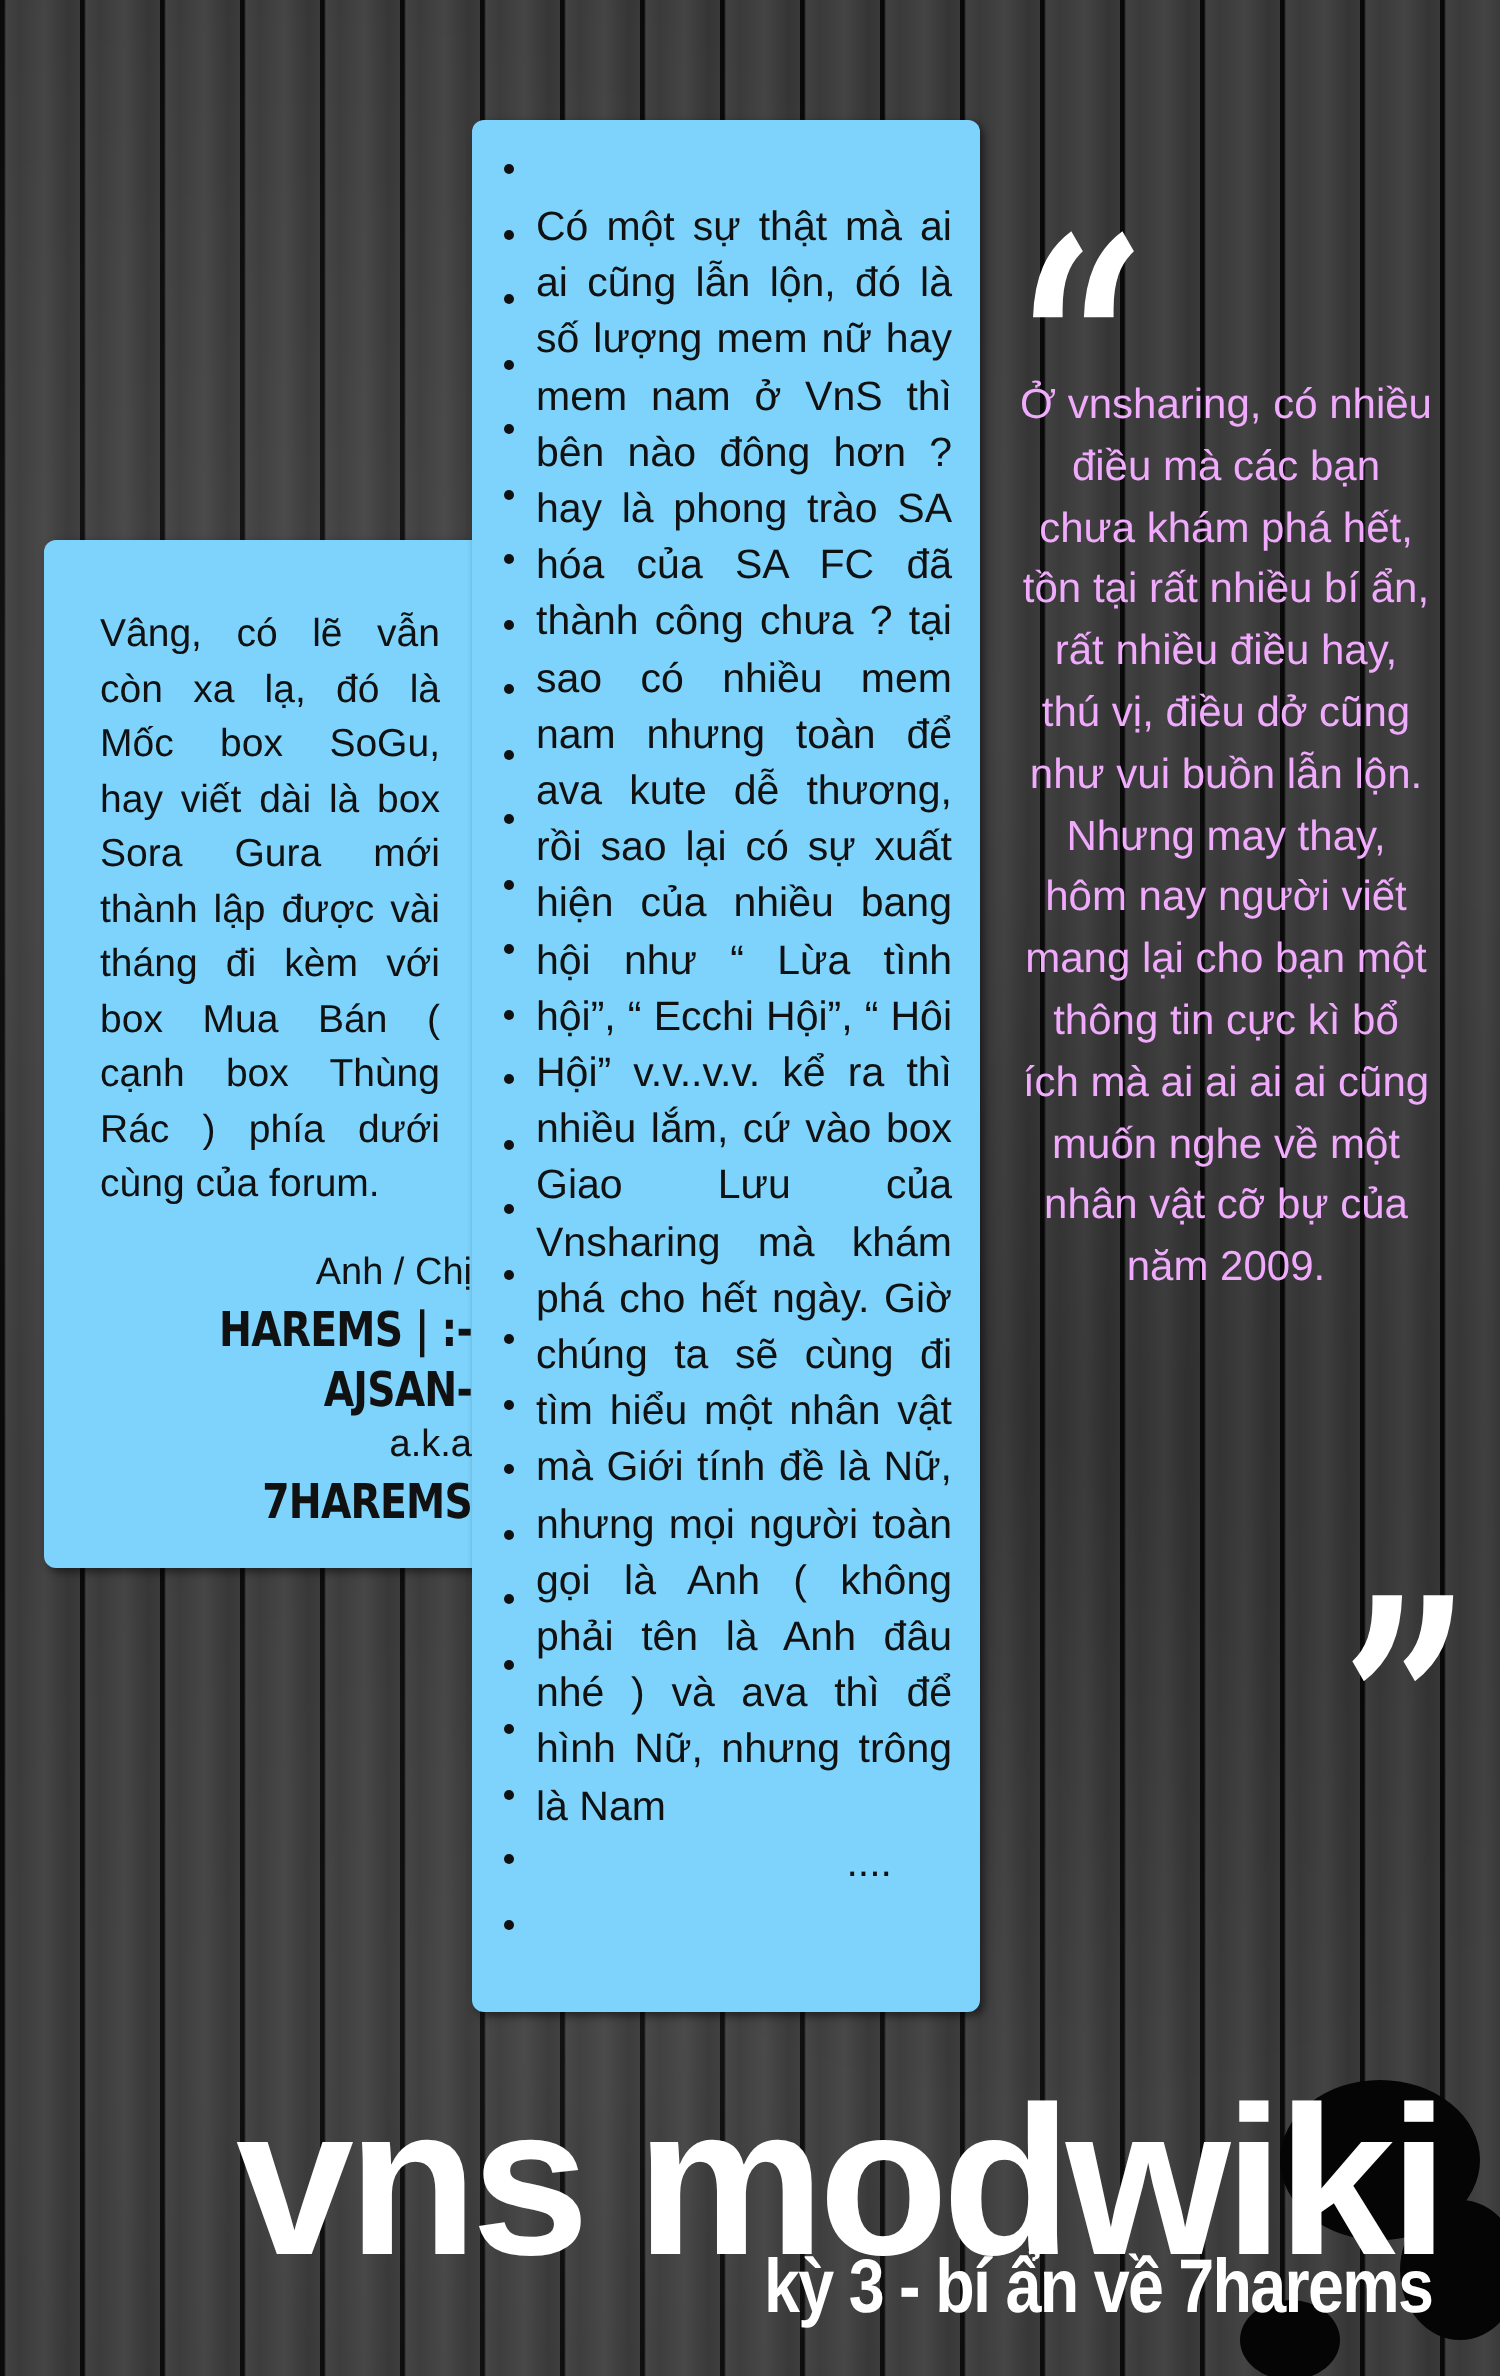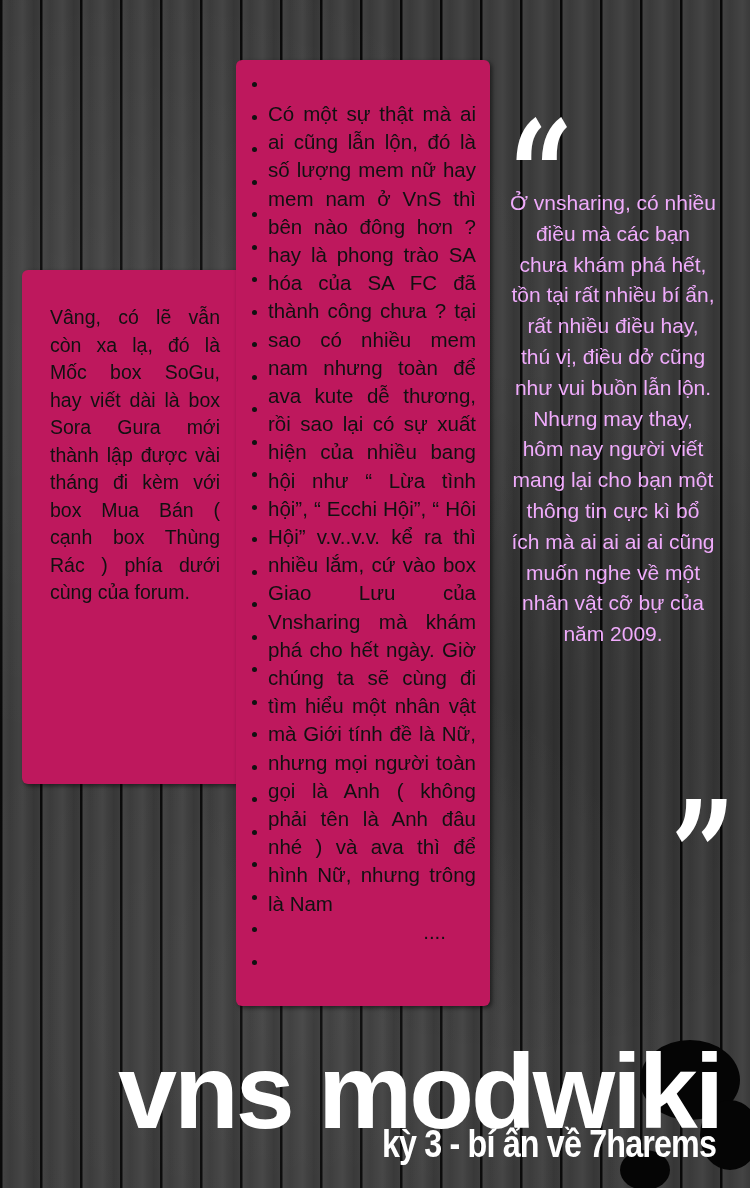--- a/index.html
+++ b/index.html
@@ -27,21 +27,21 @@
     position:absolute; inset:0;
     background:
       radial-gradient(circle at 20% 30%, rgba(255,255,255,0.05), transparent 40%),
       radial-gradient(circle at 70% 60%, rgba(0,0,0,0.15), transparent 40%),
       radial-gradient(circle at 40% 85%, rgba(255,255,255,0.04), transparent 35%);
   }
   .ink {
     position:absolute; background:#050505; border-radius:50%;
   }
   .box {
-    position:absolute; background:#be185d; border-radius:6px;
+    position:absolute; background:#7dd3fc; border-radius:6px;
     box-shadow: 2px 2px 4px rgba(0,0,0,0.5);
     text-decoration: underline;
   }
   #left-box { left:22px; top:270px; width:226px; height:514px; }
   #mid-box { left:236px; top:60px; width:254px; height:946px; }
   .left-text {
     position:absolute; left:12px; top:18px; width:202px;
     font-size:19.5px; line-height:27.5px; color:#111; text-align:justify;
   }
   .left-text p { margin:16px; }
@@ -87,20 +87,26 @@
 <div class="planks2"></div>
 
 <div class="ink" style="left:640px; top:1040px; width:100px; height:80px;"></div>
 <div class="ink" style="left:700px; top:1100px; width:60px; height:70px;"></div>
 <div class="ink" style="left:620px; top:1150px; width:50px; height:40px;"></div>
 
 <div class="box" id="left-box">
   <div class="left-text">
     <p>Vâng, có lẽ vẫn còn xa lạ, đó là Mốc box SoGu, hay viết dài là box Sora Gura mới thành lập được vài tháng đi kèm với box Mua Bán ( cạnh box Thùng Rác ) phía dưới cùng của forum.</p>
   </div>
+  <div class="sig">
+    <div class="small">Anh / Chị</div>
+    <div class="big">HAREMS | :-AJSAN-</div>
+    <div class="small">a.k.a</div>
+    <div class="big">7HAREMS</div>
+  </div>
 </div>
 
 <div class="box" id="mid-box">
   <div class="bullets" id="bullets">
       <span class="bullet" style="top: 0px;"></span>
       <span class="bullet" style="top: 32.5px;"></span>
       <span class="bullet" style="top: 65px;"></span>
       <span class="bullet" style="top: 97.5px;"></span>
       <span class="bullet" style="top: 130px;"></span>
       <span class="bullet" style="top: 162.5px;"></span>

